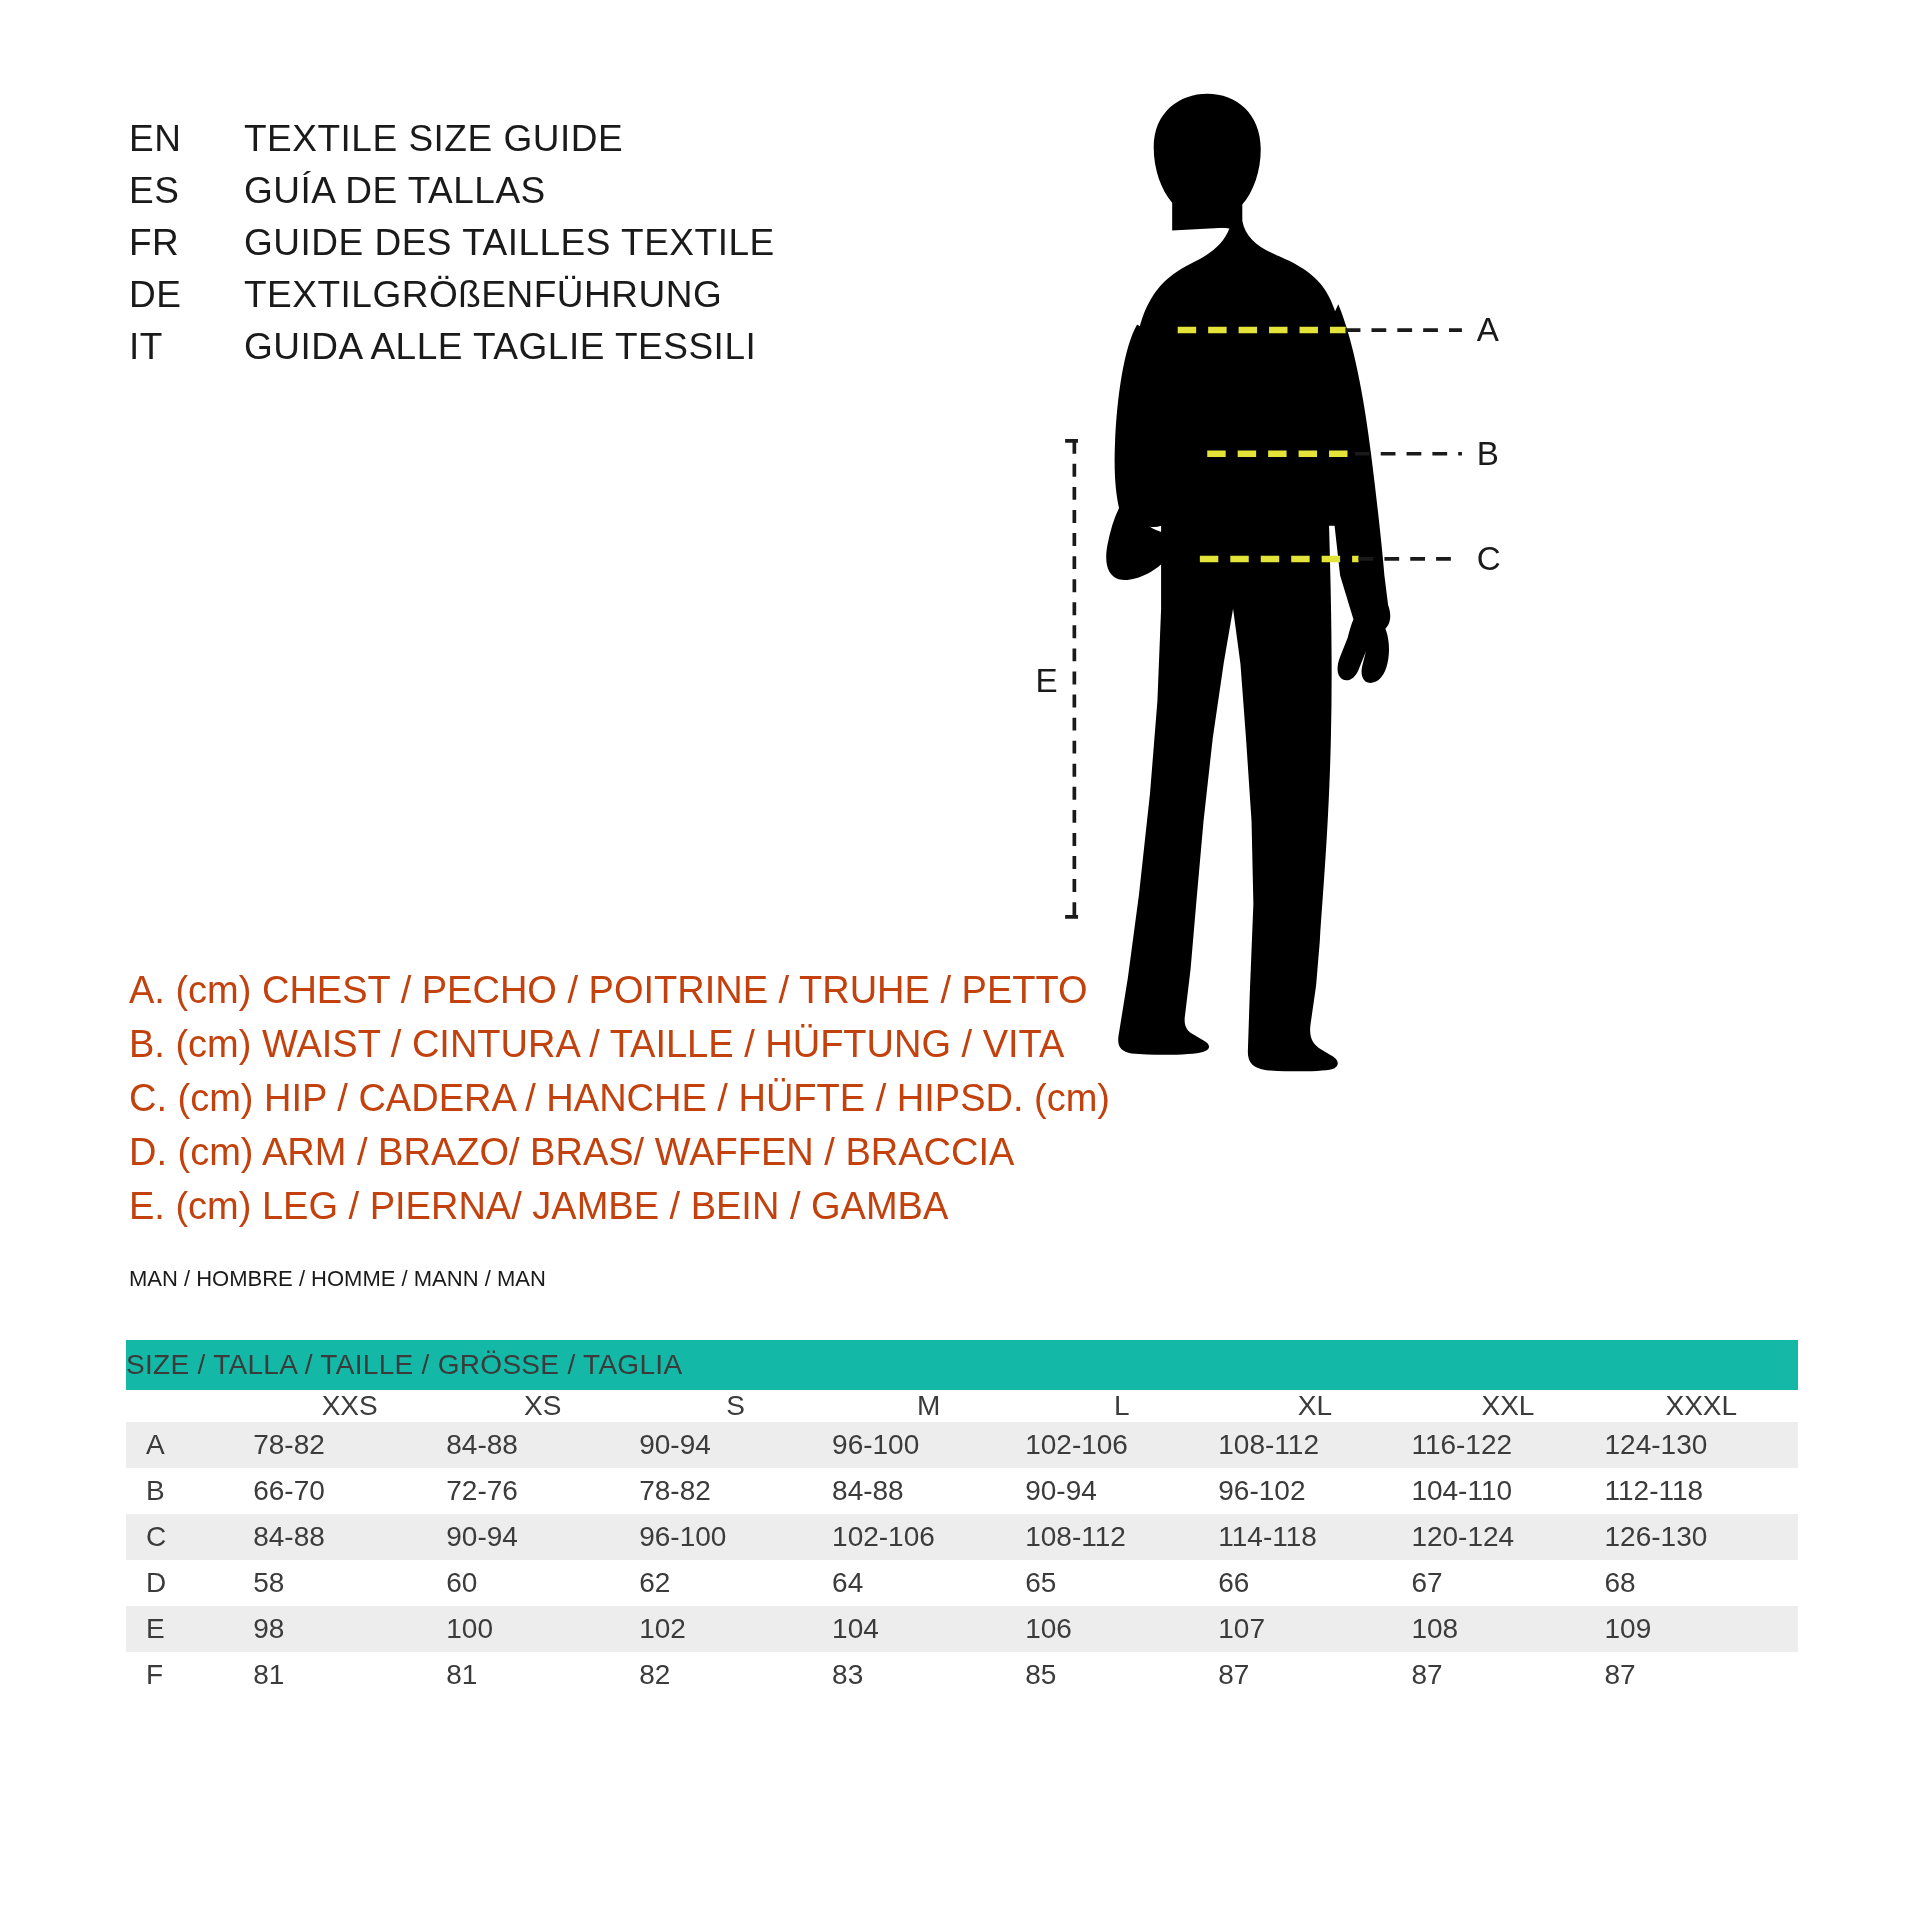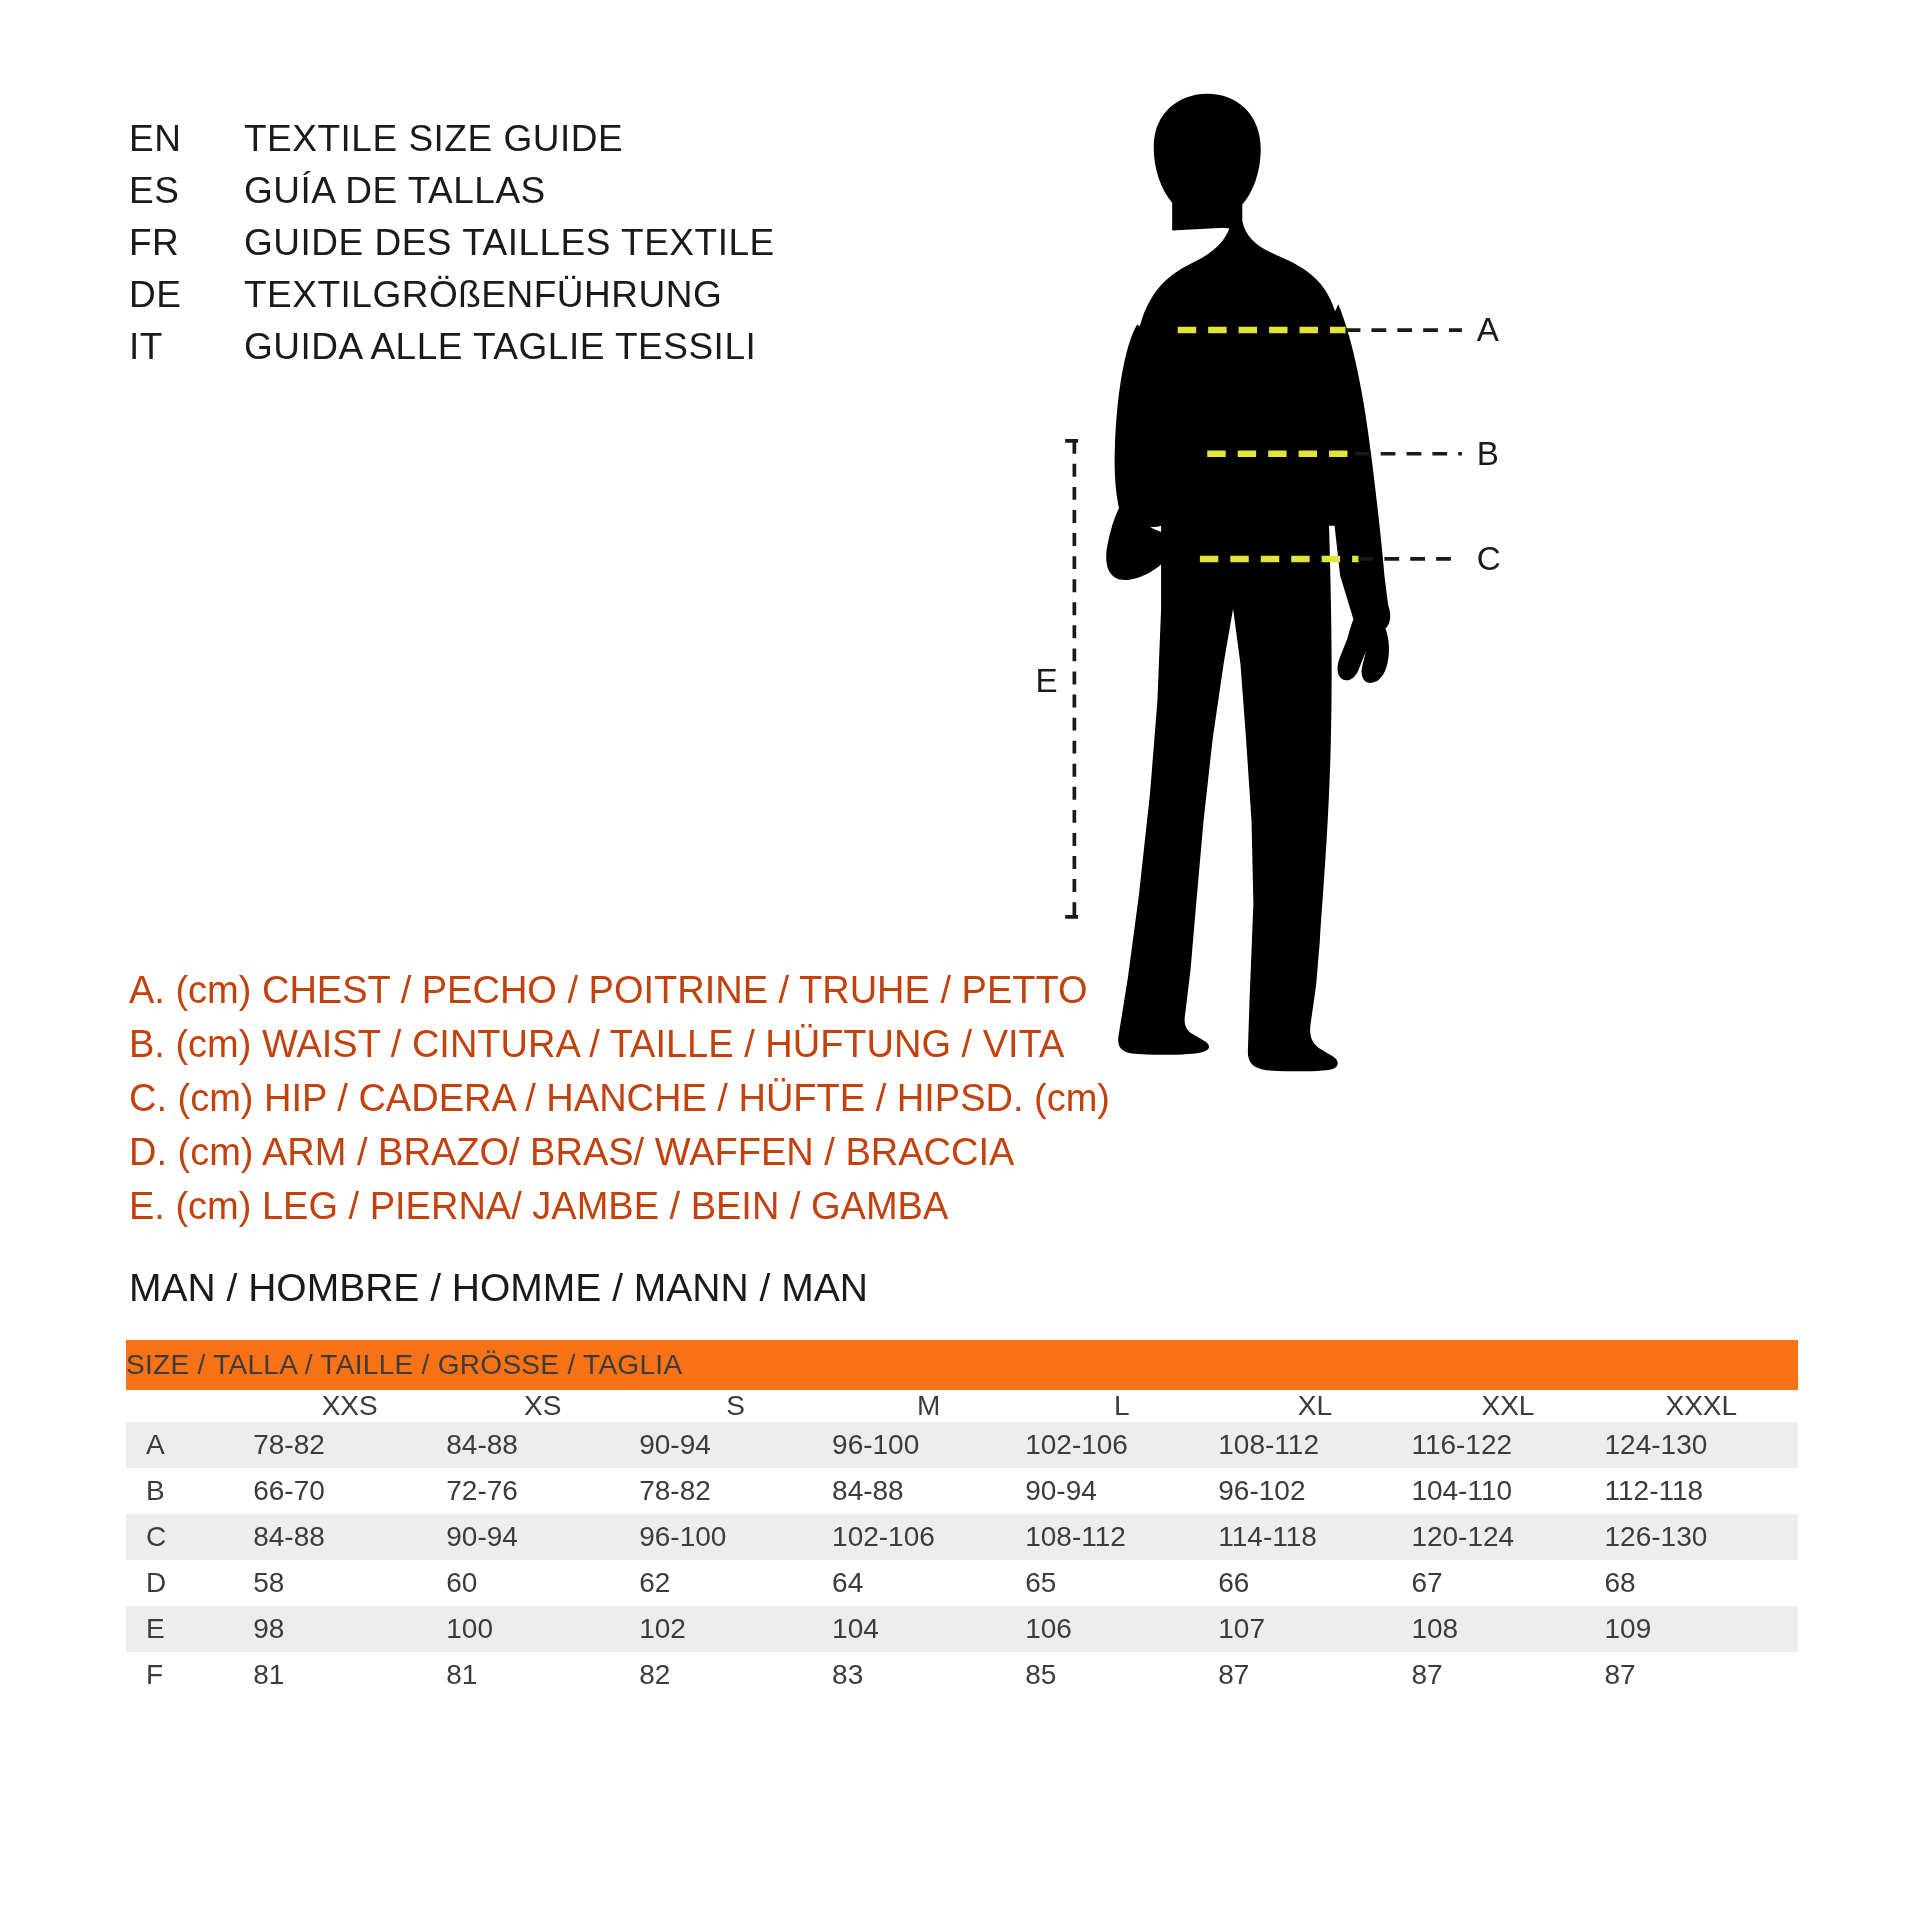--- a/index.html
+++ b/index.html
@@ -49,21 +49,21 @@
     font-size: 38px;
     line-height: 48px;
     white-space: nowrap;
     color: #c2410c;
     margin-top: 6px;
   }
   #gender-label {
     position: absolute;
     left: 129px;
     top: 1266px;
-    font-size: 39px;
+    font-size: 22px;
     color: #1a1a1a;
   }
 
   
   #figure-area {
     position: absolute;
     left: 1015px;
     top: 92px;
     width: 868px;
     height: 1135px;
@@ -86,21 +86,21 @@
     border-collapse: collapse;
     font-size: 28px;
     color: #3b3b3b;
   }
   #size-table th, #size-table td {
     padding: 0;
     margin: 0;
     font-weight: normal;
   }
   .tbl-caption-row td {
-    background: #f97316;
+    background: #14b8a6;
     height: 50px;
     font-size: 28px;
     color: #3b3b3b;
     text-align: left;
     padding-left: 20px;
     letter-spacing: 0.3px;
   }
   .tbl-head-row td {
     background: #ffffff;
     height: 32px;

